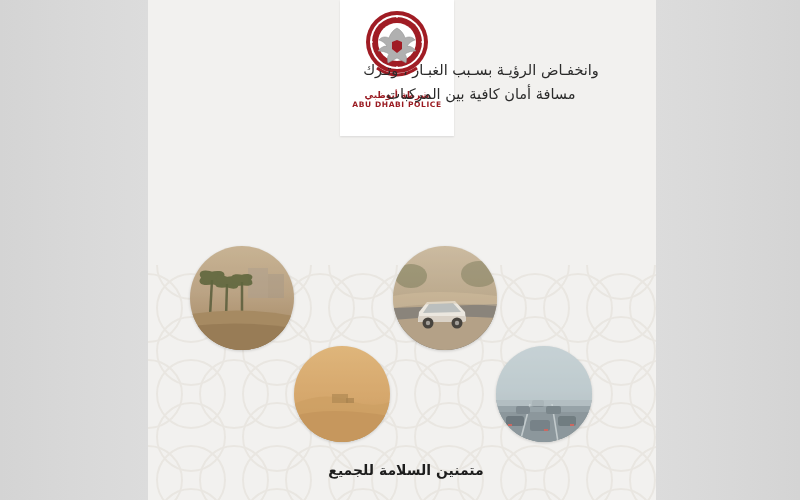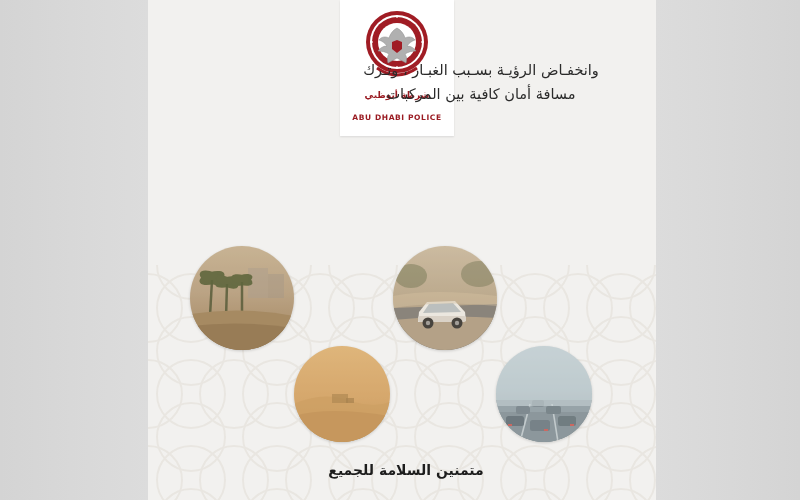--- a/index.html
+++ b/index.html
@@ -74,21 +74,21 @@
     font-weight: bold;
     margin-top: 2px;
     letter-spacing: 0.5px;
     direction: rtl;
   }
   .logo-en {
     font-size: 7.5px;
     color: #9a1b22;
     font-weight: bold;
     letter-spacing: 0.6px;
-    margin-top: 13px;
+    margin-top: 0;
   }
 
   
   .body-text {
     position: absolute;
     right: 10px;
     top: 58px;
     width: 330px;
     direction: rtl;
     text-align: justify;

